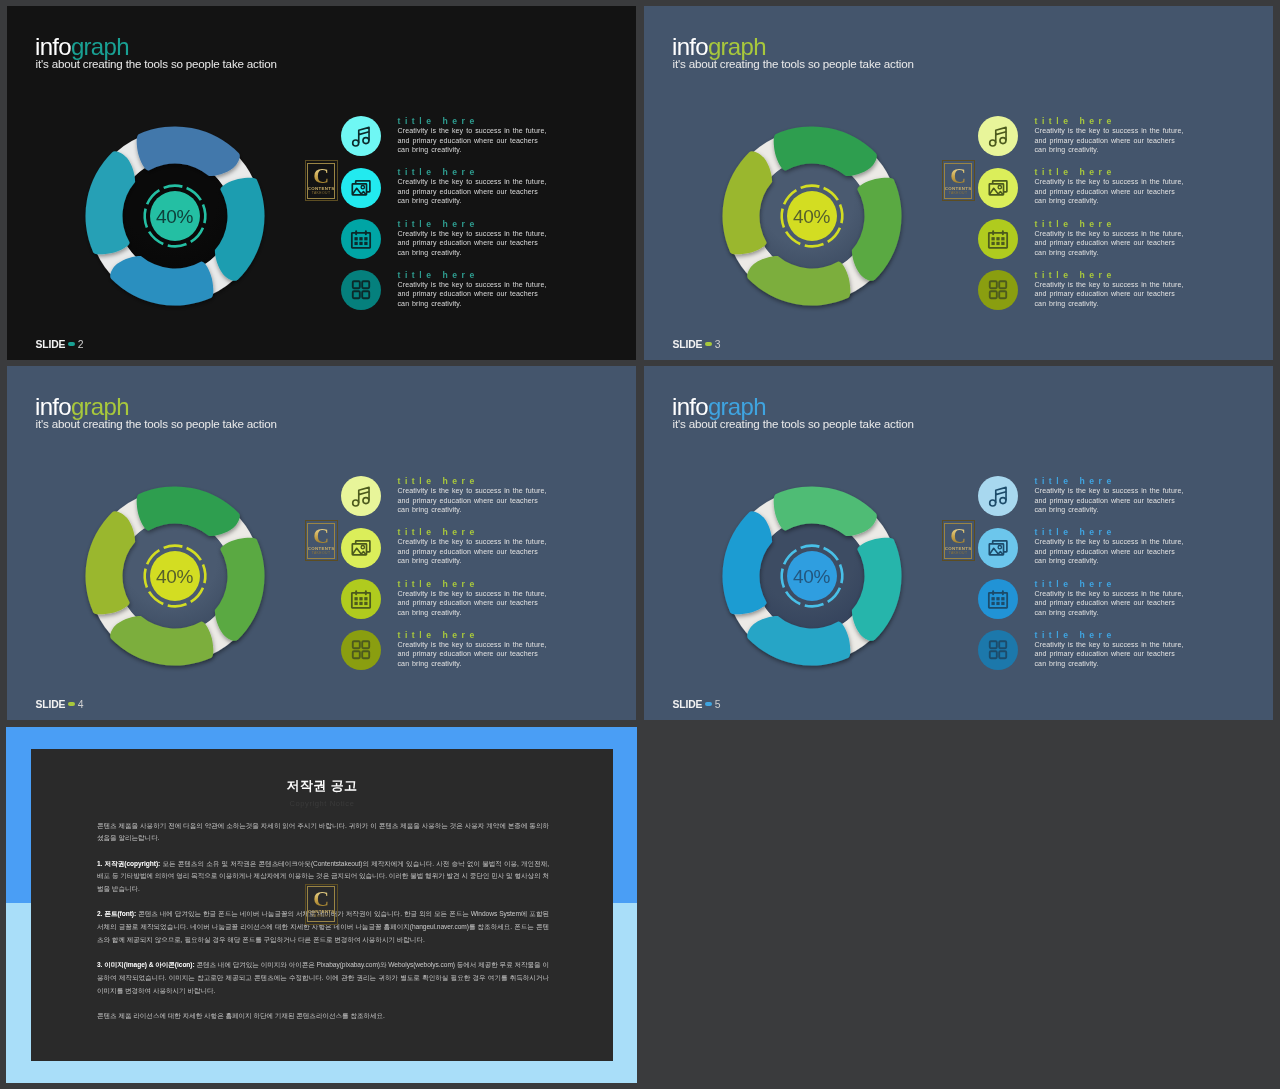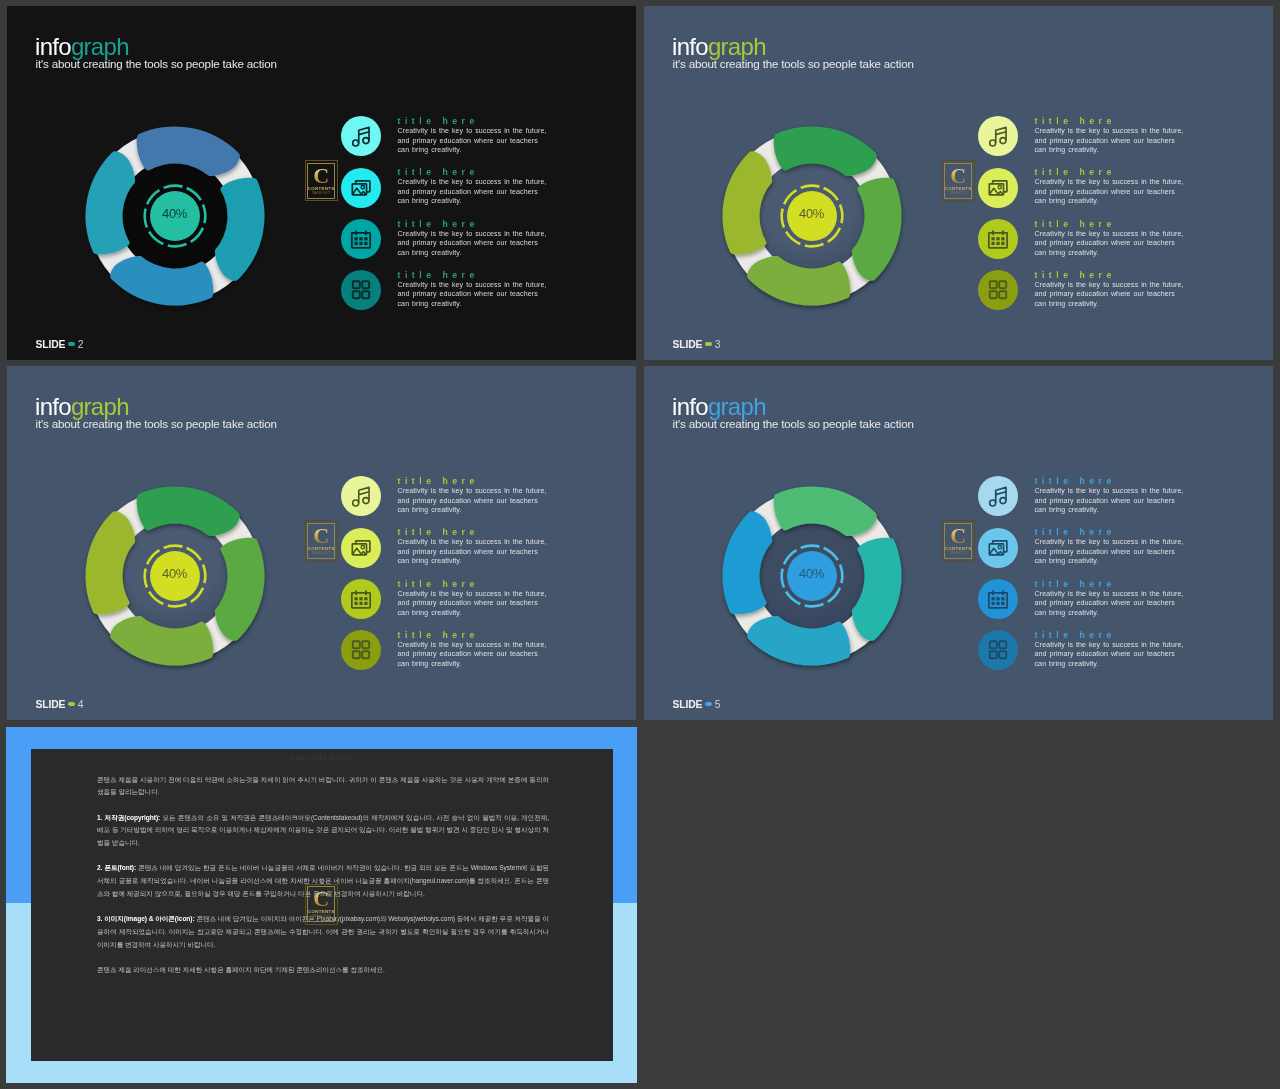--- a/index.html
+++ b/index.html
@@ -24,21 +24,21 @@
   .wm{position:absolute;width:33px;height:41px;border:1px solid #5c4d22;box-sizing:border-box;padding:1.5px;}
   .wm-in{width:100%;height:100%;border:1px solid #9a8545;box-sizing:border-box;display:flex;flex-direction:column;align-items:center;justify-content:flex-end;padding-bottom:2.5px;}
   .wm-c{font-family:"Liberation Serif",serif;font-weight:bold;font-size:22px;line-height:21px;
         background:linear-gradient(180deg,#f6e8a8 0%,#c9a44a 55%,#8d6f22 100%);
         -webkit-background-clip:text;background-clip:text;color:transparent;}
   .wm-t1{font-size:4.4px;font-weight:bold;letter-spacing:0.3px;color:#c9ae68;line-height:5px;}
   .wm-t2{font-size:3.4px;letter-spacing:0.45px;color:#8e7538;line-height:4.5px;}
   
   .donut{position:absolute;}
   .donut svg{position:absolute;left:0;top:0;}
-  .donut .pct{position:absolute;width:100%;text-align:center;font-size:13px;letter-spacing:-0.35px;font-weight:400;}
+  .donut .pct{position:absolute;width:100%;text-align:center;font-size:19px;letter-spacing:-0.35px;font-weight:400;}
   
   .cslide{position:absolute;}
   .cinner{position:absolute;background:#2a2a2a;}
   .ch1{text-align:center;font-size:13px;font-weight:bold;color:#fbfbfb;letter-spacing:0.4px;}
   .ch2{text-align:center;font-size:7.6px;color:#3b3b3b;letter-spacing:0.55px;margin-top:4px;}
   .cp{font-size:6.6px;color:#c9c9c9;line-height:12.8px;letter-spacing:-0.05px;text-align:justify;}
   .cp b{color:#ffffff;}
 </style>
 </head>
 <body>
@@ -427,20 +427,21 @@
             <rect x="11.2" y="21.3" width="7.5" height="7.5" rx="1.2" fill="none" stroke="#1c4b6a" stroke-width="2.0"></rect>
             <rect x="21.3" y="21.3" width="7.5" height="7.5" rx="1.2" fill="none" stroke="#1c4b6a" stroke-width="2.0"></rect>
           </svg>
         </div>
         <div class="rt" style="color: rgb(63, 164, 224); left: 57px; top: -0.5px;">title here</div>
         <div class="rb" style="left: 57px; top: 9.5px; color: rgb(224, 224, 224);"><span>Creativity is the key to success in the future,</span><br><span>and primary  education  where  our teachers</span><br><span>can bring  creativity.</span></div>
       </div>
     </div>
     <div class="cslide" style="left: 6px; top: 727px; width: 631px; height: 356px; background: linear-gradient(rgb(74, 158, 245) 0%, rgb(74, 158, 245) 49.5%, rgb(169, 222, 249) 49.5%, rgb(169, 222, 249) 100%);">
       <div class="cinner" style="left: 25px; top: 21.5px; width: 582px; height: 312.5px;">
+        <div class="ch1" style="margin-top: 28px;">저작권 공고</div>
         <div class="ch2">Copyright Notice</div>
         <div style="padding: 0px 64px 0px 66px; margin-top: 12px;">
           <div class="cp" style="margin-bottom: 12.5px;"><span>콘텐츠 제품을 사용하기 전에 다음의 약관에 소하는것을 자세히 읽어 주시기 바랍니다. 귀하가 이 콘텐츠 제품을 사용하는 것은 사용자 계약에 본증에 동의하셨음을 알리는랍니다.</span></div>
           <div class="cp" style="margin-bottom: 12.5px;"><b>1. 저작권(copyright):</b><span> 모든 콘텐츠의 소유 및 저작권은 콘텐츠테이크아웃(Contentstakeout)의 제작자에게 있습니다. 사전 승낙 없이 불법적 이용, 개인전재, 배포 등 기타방법에 의하여 영리 목적으로 이용하게나 제삼자에게 이용하는 것은 금지되어 있습니다. 이러한 불법 행위가 발견 시 중단인 민사 및 형사상의 처벌을 받습니다.</span></div>
           <div class="cp" style="margin-bottom: 12.5px;"><b>2. 폰트(font):</b><span> 콘텐츠 내에 담겨있는 한글 폰트는 네이버 나눔글꼴의 서체로 네이버가 저작권이 있습니다. 한글 외의 모든 폰트는 Windows System에 포함된 서체의 글꼴로 제작되었습니다. 네이버 나눔글꼴 라이선스에 대한 자세한 사항은 네이버 나눔글꼴 홈페이지(hangeul.naver.com)를 참조하세요. 폰트는 콘텐츠와 함께 제공되지 않으므로, 필요하실 경우 해당 폰트를 구입하거나 다른 폰트로 변경하여 사용하시기 바랍니다.</span></div>
           <div class="cp" style="margin-bottom: 12.5px;"><b>3. 이미지(image) &amp; 아이콘(icon):</b><span> 콘텐츠 내에 담겨있는 이미지와 아이콘은 Pixabay(pixabay.com)와 Webolys(webolys.com) 등에서 제공한 무료 저작물을 이용하여 제작되었습니다. 이미지는 참고로만 제공되고 콘텐츠에는 수정합니다. 이에 관한 권리는 귀하가 별도로 확인하실 필요한 경우 여기를 취득하시거나 이미지를 변경하여 사용하시기 바랍니다.</span></div>
           <div class="cp" style="margin-bottom: 12.5px;"><span>콘텐츠 제품 라이선스에 대한 자세한 사항은 홈페이지 하단에 기재된 콘텐츠라이선스를 참조하세요.</span></div>
         </div>
       </div>
       <div class="wm" style="left: 298.8px; top: 156.5px;">

